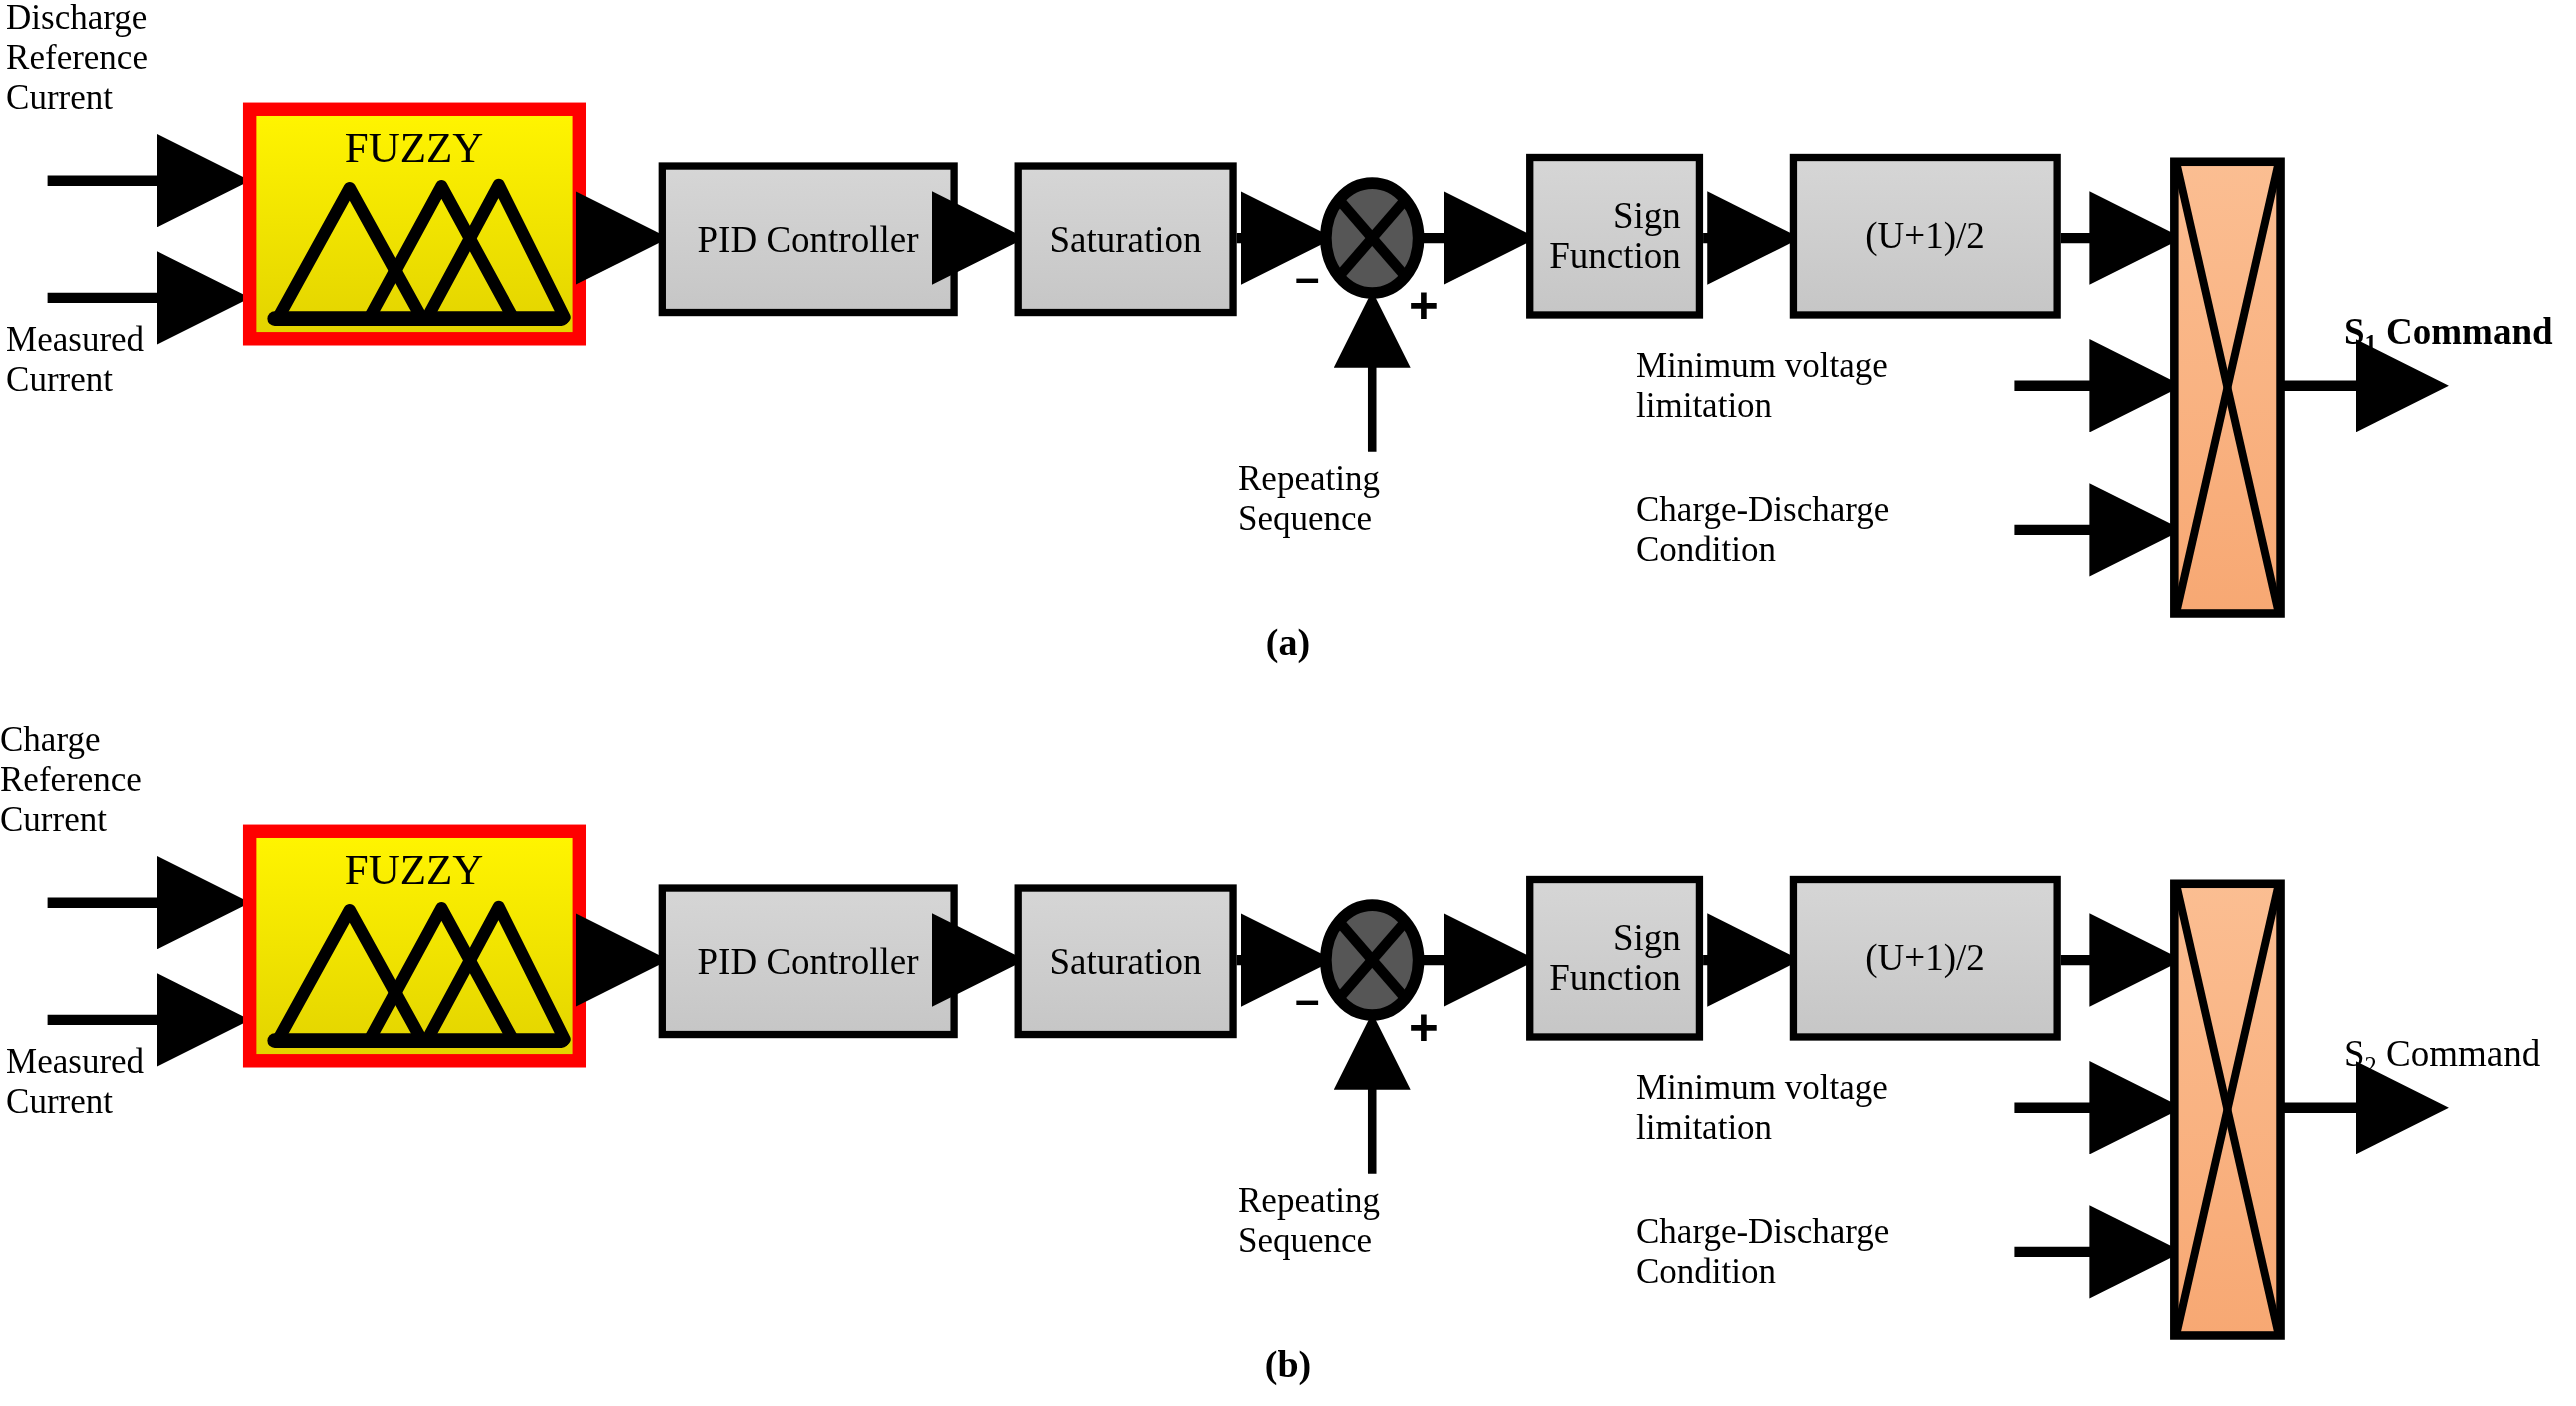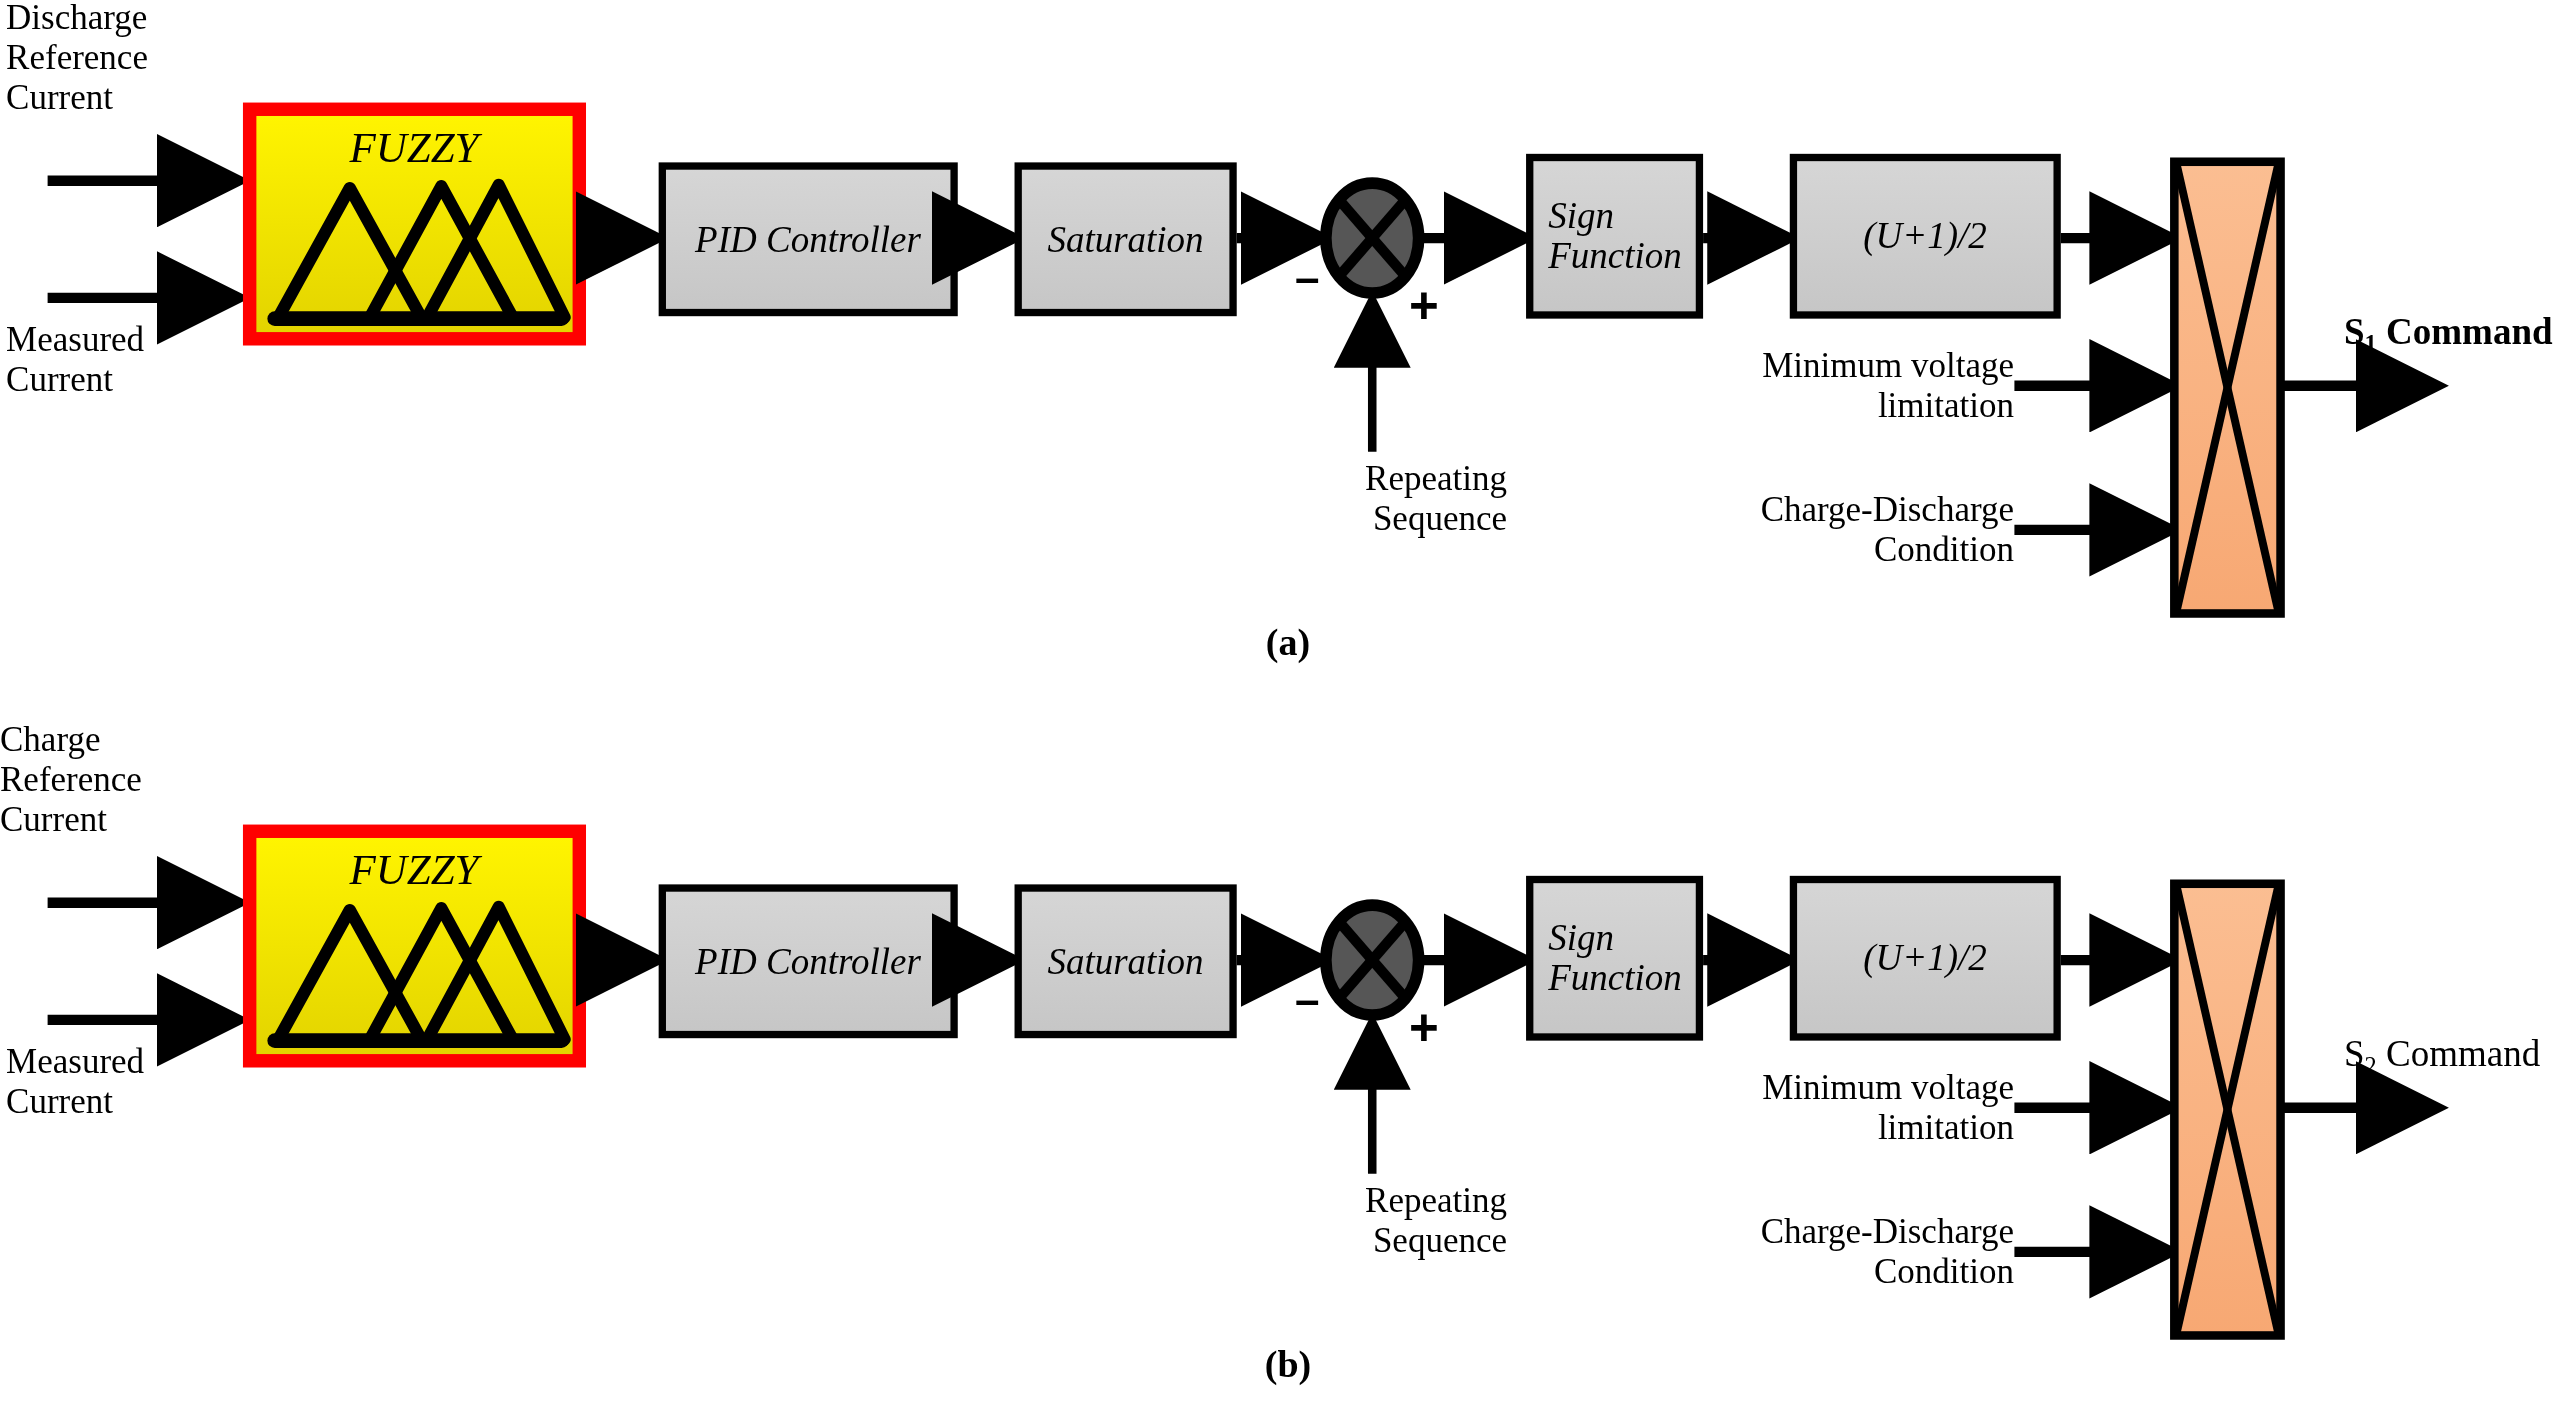--- a/index.html
+++ b/index.html
@@ -1,26 +1,26 @@
 <!DOCTYPE html>
 <html style="font-size:9.8px"><head>
 <meta charset="utf-8">
 <style>
   html,body{margin:0;padding:0;background:#fff;}
   body{width:2576px;height:1406px;position:relative;
        font-family:"Liberation Serif","DejaVu Serif",serif;color:#000;}
   .panel{position:absolute;left:0;width:2344px;height:702px;}
   #panel-a{top:0;}
   #panel-b{top:722px;}
-  .lbl{position:absolute;font-size:35px;line-height:40px;text-align:right;white-space:pre-line;color:#000;}
+  .lbl{position:absolute;font-size:35px;line-height:40px;text-align:left;white-space:pre-line;color:#000;}
   .lbl-l{text-align:left;}
   .caption{position:absolute;width:2576px;text-align:center;font-size:38px;font-weight:bold;}
   .svgwrap{position:absolute;left:0;top:0;}
-  .blocklbl{position:absolute;text-align:left;font-size:37px;line-height:40px;
-            white-space:pre-line;display:flex;align-items:center;justify-content:center;font-style:italic;}
+  .blocklbl{position:absolute;text-align:right;font-size:37px;line-height:40px;
+            white-space:pre-line;display:flex;align-items:center;justify-content:center;}
   .cmd{position:absolute;font-size:37px;white-space:nowrap;}
   .cmd sub{font-size:24.4px;}
   .sign{position:absolute;font-weight:bold;font-family:"Liberation Sans",sans-serif;}
   .sign-minus{font-size:44px;line-height:24.4px;}
   .sign-plus{font-size:51px;line-height:37px;}
 </style>
 </head>
 <body>
 
 <div class="panel" id="panel-a">

